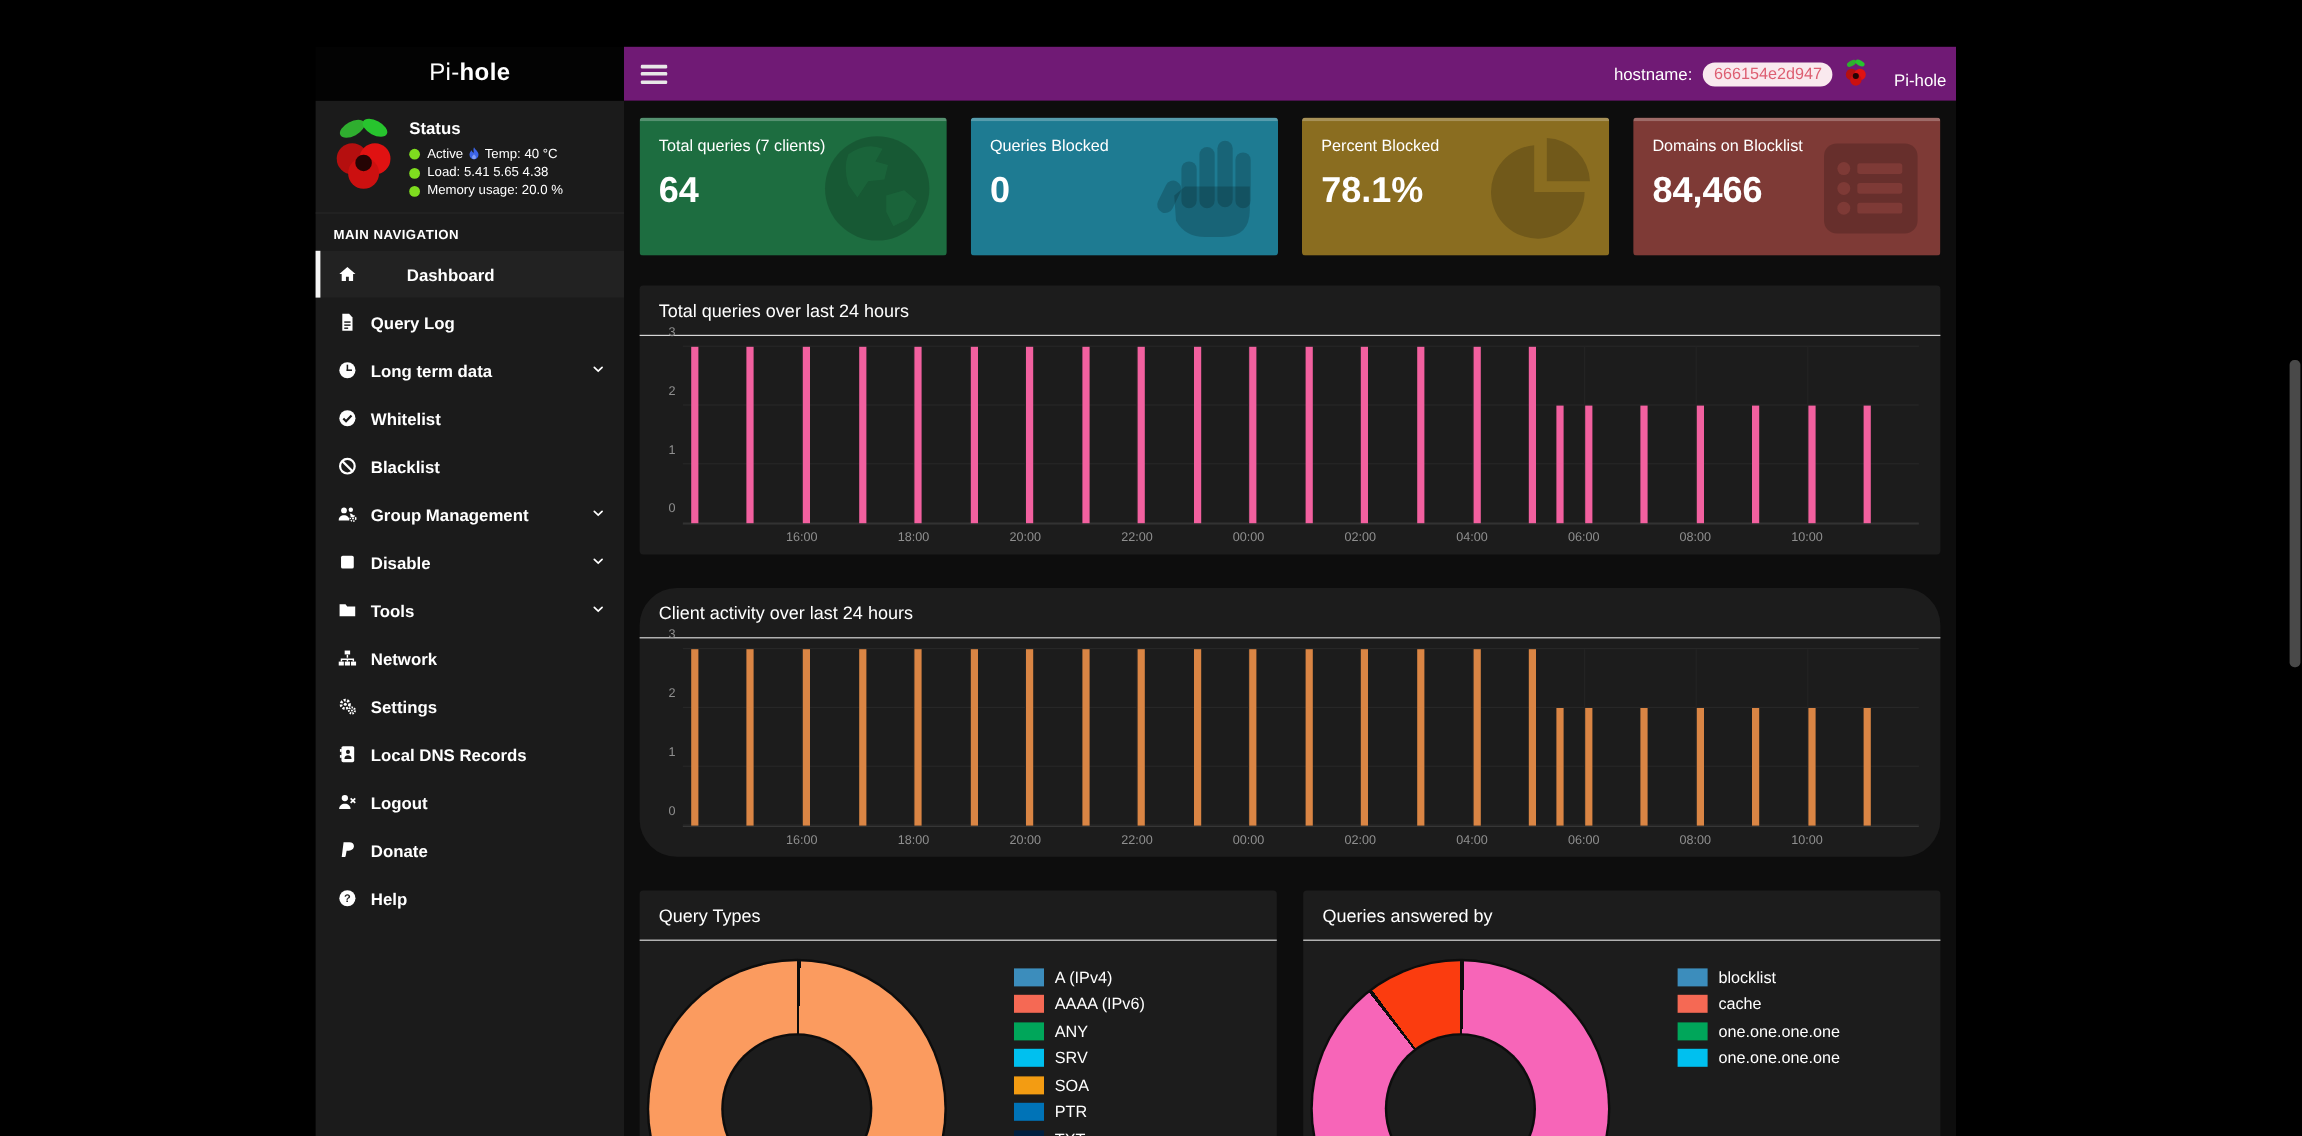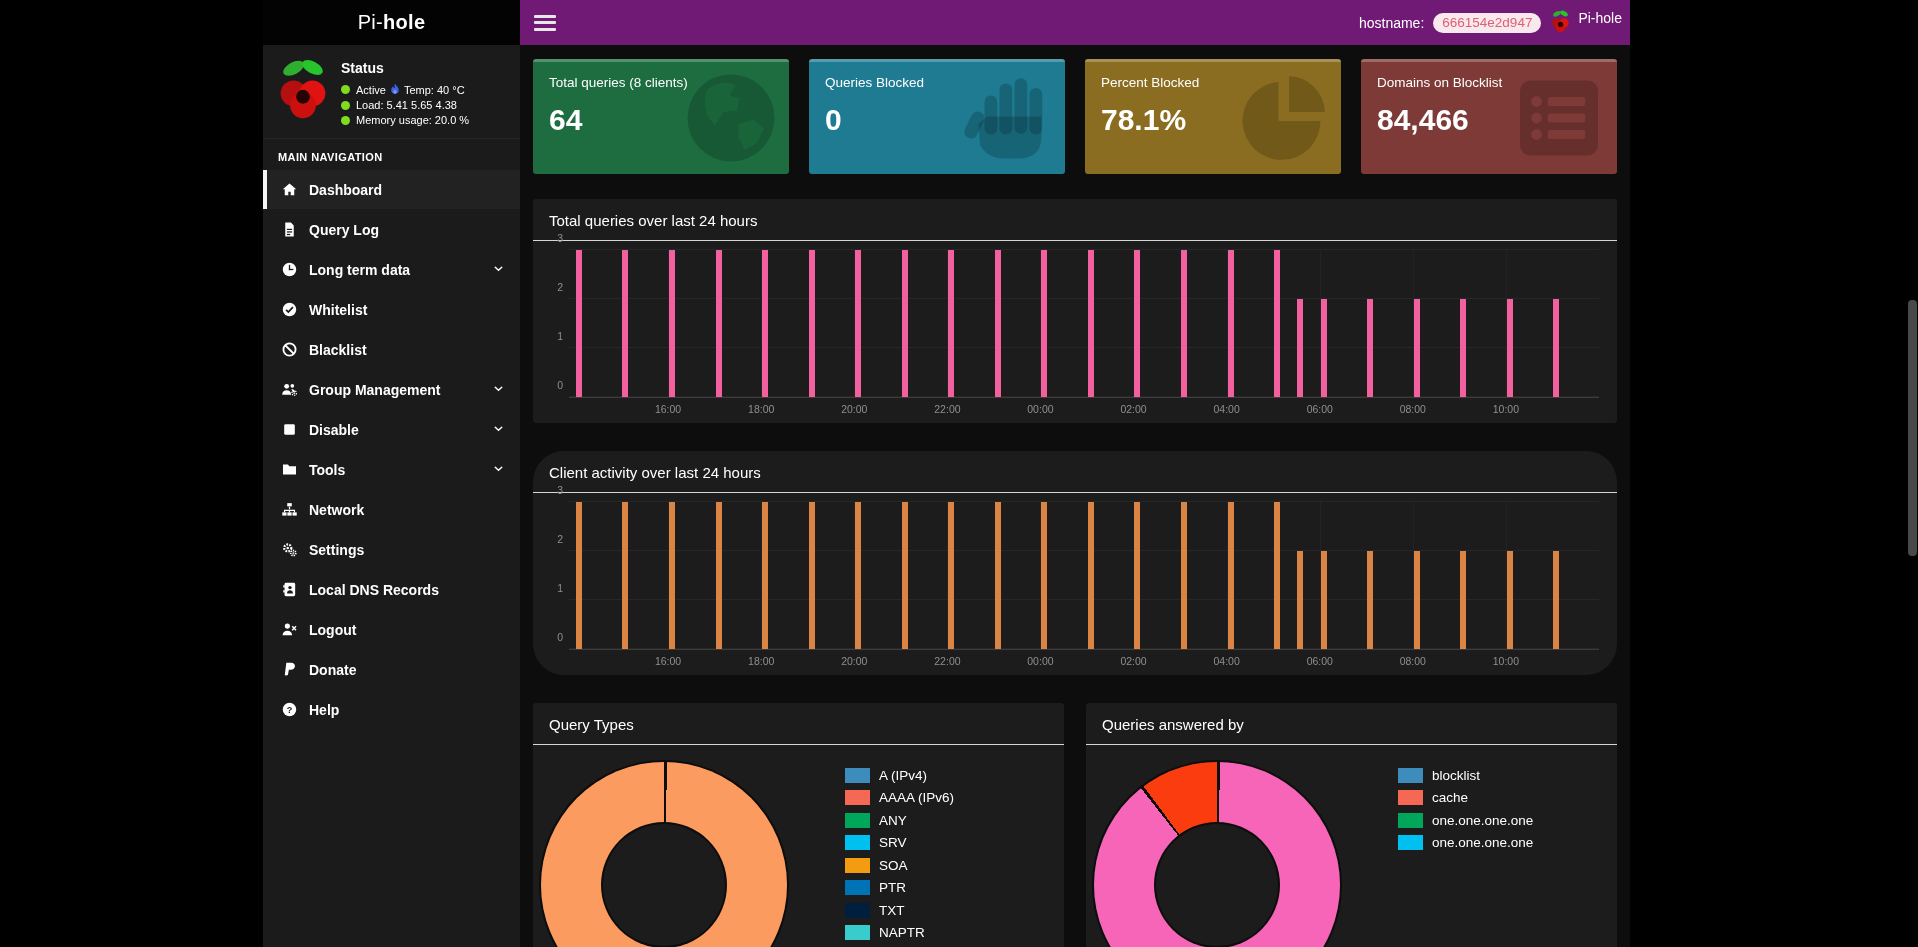--- a/index.html
+++ b/index.html
@@ -1,51 +1,51 @@
 <!DOCTYPE html>
 <html><head>
 <meta charset="utf-8">
 <style>
   * { box-sizing: border-box; margin: 0; padding: 0; }
   html,body { width:1918px; height:947px; background:#000; overflow:hidden;
               font-family:"Liberation Sans", sans-serif; }
   .app { position:absolute; left:263px; top:0; width:1367px; height:947px; }
 
   
-  .topbar { height:45px; display:flex; }
+  .topbar { height:45px; display:flex;margin-top:39px; }
   .brand { width:257px; background:#030303; color:#fff; display:flex;
            align-items:center; justify-content:center; font-size:20px; letter-spacing:.3px; }
   .brand .thin { font-weight:300; }
   .brand b { font-weight:700; }
   .topnav { flex:1; background:#701a75; display:flex; align-items:center; padding:0 8px 0 14px; }
   .hamburger { width:22px; height:16px; display:flex; flex-direction:column;
                justify-content:space-between; cursor:pointer; margin-right:auto; }
   .hamburger i { display:block; height:3px; background:#e8e8e8; border-radius:1px; }
   .topnav-right { display:flex; align-items:center; gap:9px; color:#fff; font-size:14px; }
   .hostname-badge { background:#f9e9ee; color:#dd5f72; border-radius:10px;
                     padding:2px 9px 3px; font-size:13.5px; }
-  .applink { display:flex; align-items:flex-start; gap:7px; cursor:pointer; }
+  .applink { display:flex; align-items:flex-end; gap:21px; cursor:pointer; }
   .applink svg { width:21px; height:23px; }
 
   
   .frame { display:flex; height:902px; }
   .sidebar { width:257px; background:#1b1b1b; flex:none; }
   .main { flex:1; background:#0d0d0d; padding:0 13px; overflow:hidden; }
 
   
   .status { display:flex; gap:10px; padding:13px 8px 12px 12px; border-bottom:1px solid #262626; }
   .status-logo svg { width:56px; height:62px; }
   .status-title { color:#fff; font-weight:bold; font-size:14px; margin:2px 0 7px; }
   .status-row { display:flex; align-items:center; color:#fff; font-size:11px; margin-top:3px; white-space:nowrap; }
   .dot { width:9px; height:9px; border-radius:50%; background:#7fdc1f; margin-right:6px; flex:none; }
   .flame { width:10px; height:13px; margin:0 4px; }
   .nav-header { color:#fff; font-size:11px; font-weight:bold; padding:12px 15px 6px; letter-spacing:.4px; }
   .nav-item { display:flex; align-items:center; height:39px; padding-left:15px; color:#fff;
               font-size:14px; font-weight:600; position:relative; cursor:pointer; margin-top:1px; }
-  .nav-item.active { background:#222; border-left:4px solid #f4f4f4; padding-left:11px; }
+  .nav-item.active { background:#222; border-left:4px solid #f4f4f4; padding-left:11px;gap:30px; }
   .nav-icon { width:22px; display:flex; justify-content:center; flex:none; }
   .nav-icon svg { width:17px; height:17px; }
   .nav-label { margin-left:9px; }
   .chevron { position:absolute; right:15px; }
   .chevron svg { width:13px; height:13px; }
 
   
   .cards { display:flex; gap:20px; margin-top:14px; }
   .card { flex:1; height:115px; border-radius:3px; position:relative; color:#fff;
           padding:13px 16px; border-top:3px solid rgba(255,255,255,.25); overflow:hidden; }
@@ -308,21 +308,21 @@
               </svg>
             </span>
             <span class="nav-label">Help</span>
           </div>
         </div>
     </div>
 
     <div class="main">
       <div class="cards" id="cards-row">
           <div class="card" style="background: rgb(29, 109, 64); color: rgb(255, 255, 255);">
-            <div class="card-title">Total queries (8 clients)</div>
+            <div class="card-title">Total queries (7 clients)</div>
             <div class="card-value">64</div>
             <span class="watermark" style="color:#1d6d40"><svg viewBox="0 0 64 64">
                 <circle cx="32" cy="32" r="29" fill="rgba(0,0,0,0.18)"></circle>
                 <path d="M16 13q10-7 19-3l-4 7 7 2-2 8-9 1-6 9-5-7q-3-10 0-17z" fill="currentColor" opacity=".55"></path>
                 <path d="M37 36l10-3 7 6-5 10-8 4-4-8z" fill="currentColor" opacity=".55"></path>
               </svg></span>
           </div>
           <div class="card" style="background: rgb(30, 123, 146); color: rgb(255, 255, 255);">
             <div class="card-title">Queries Blocked</div>
             <div class="card-value">0</div>

